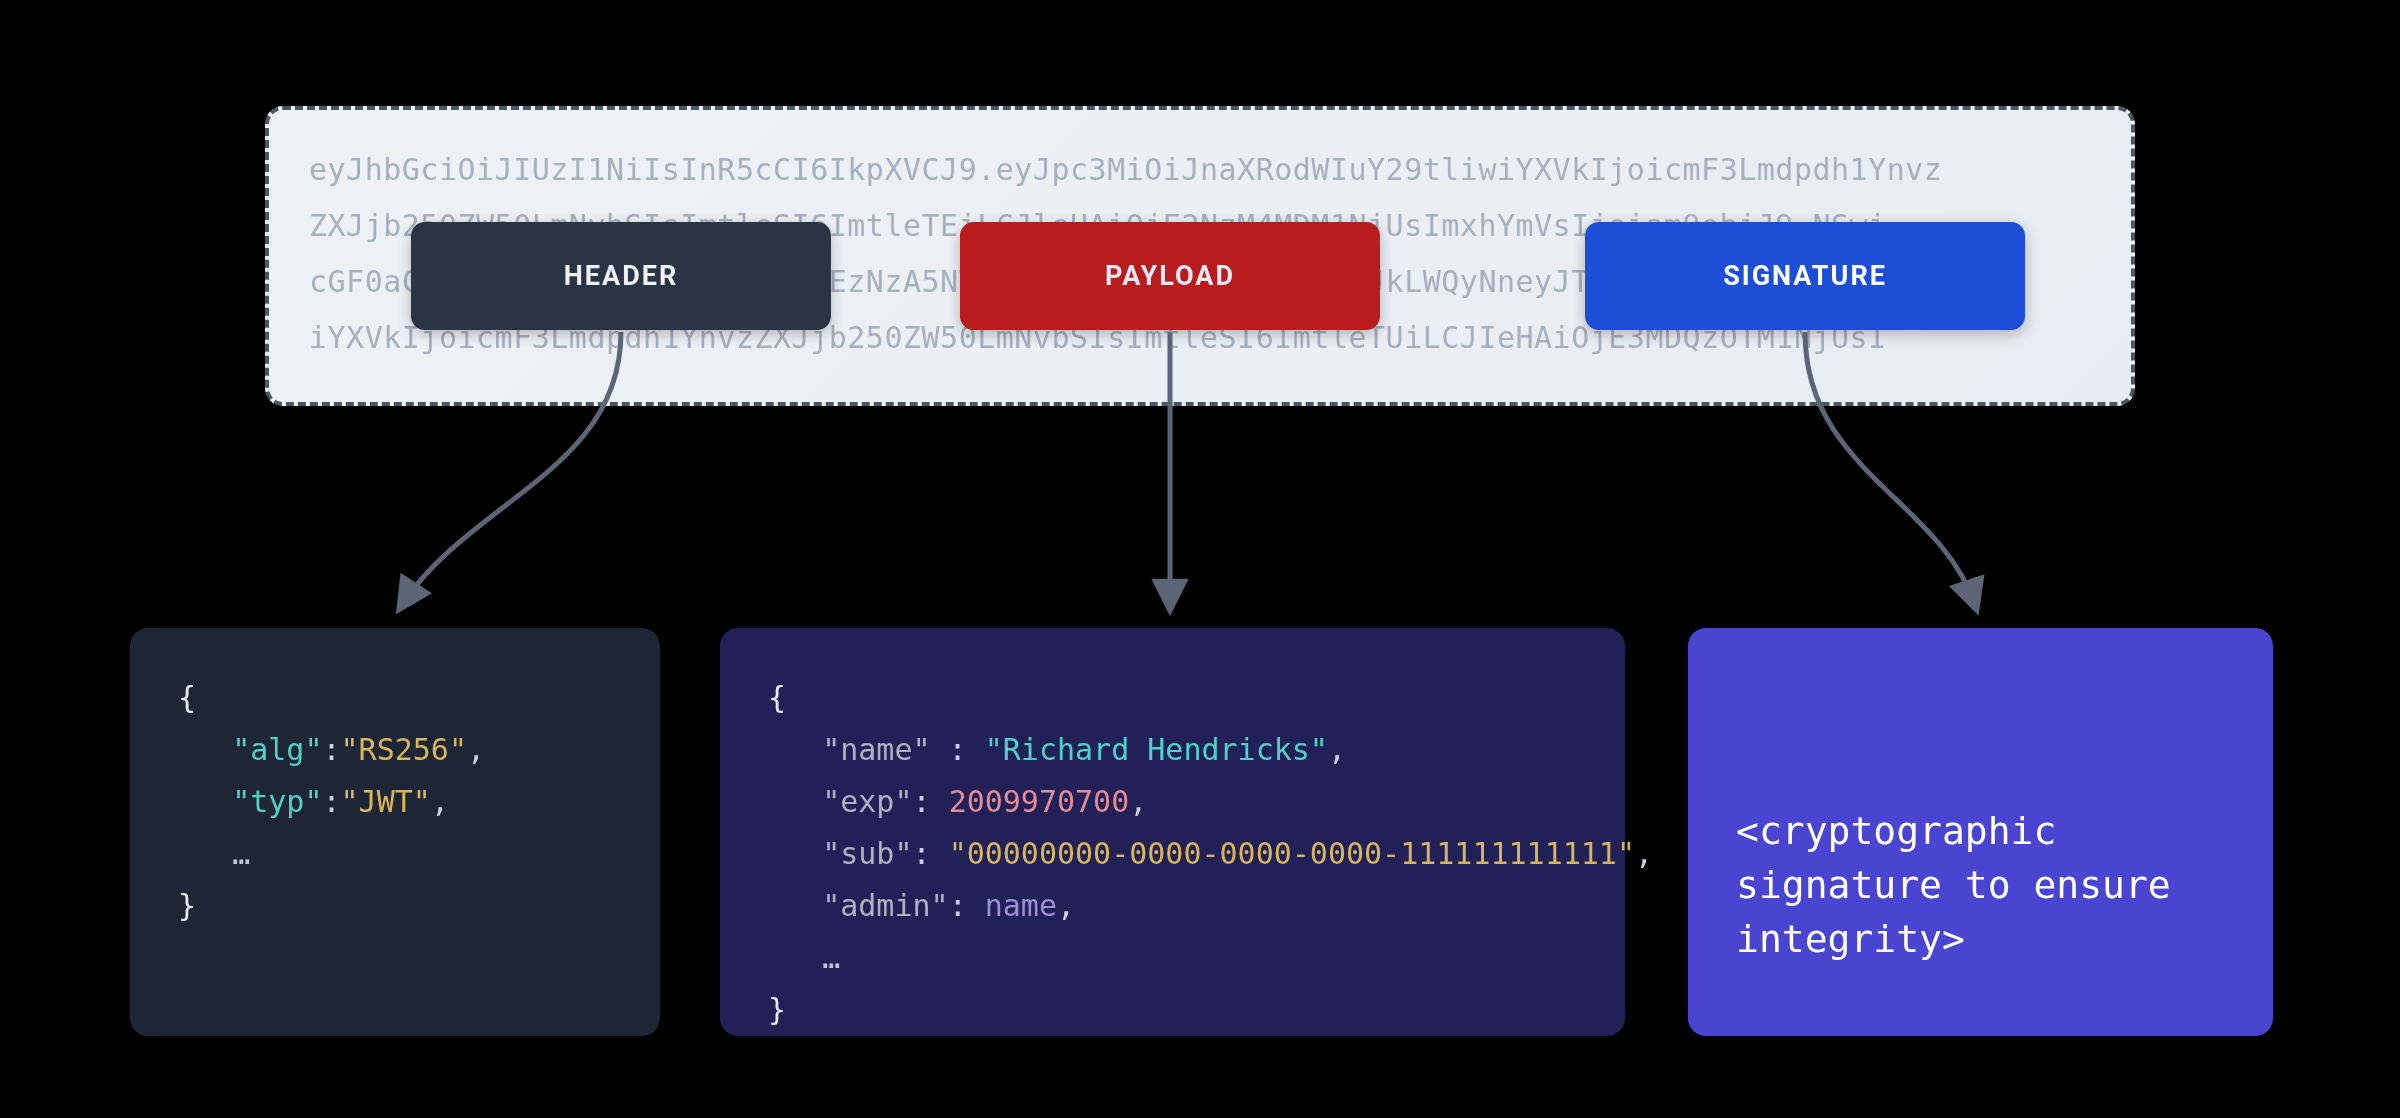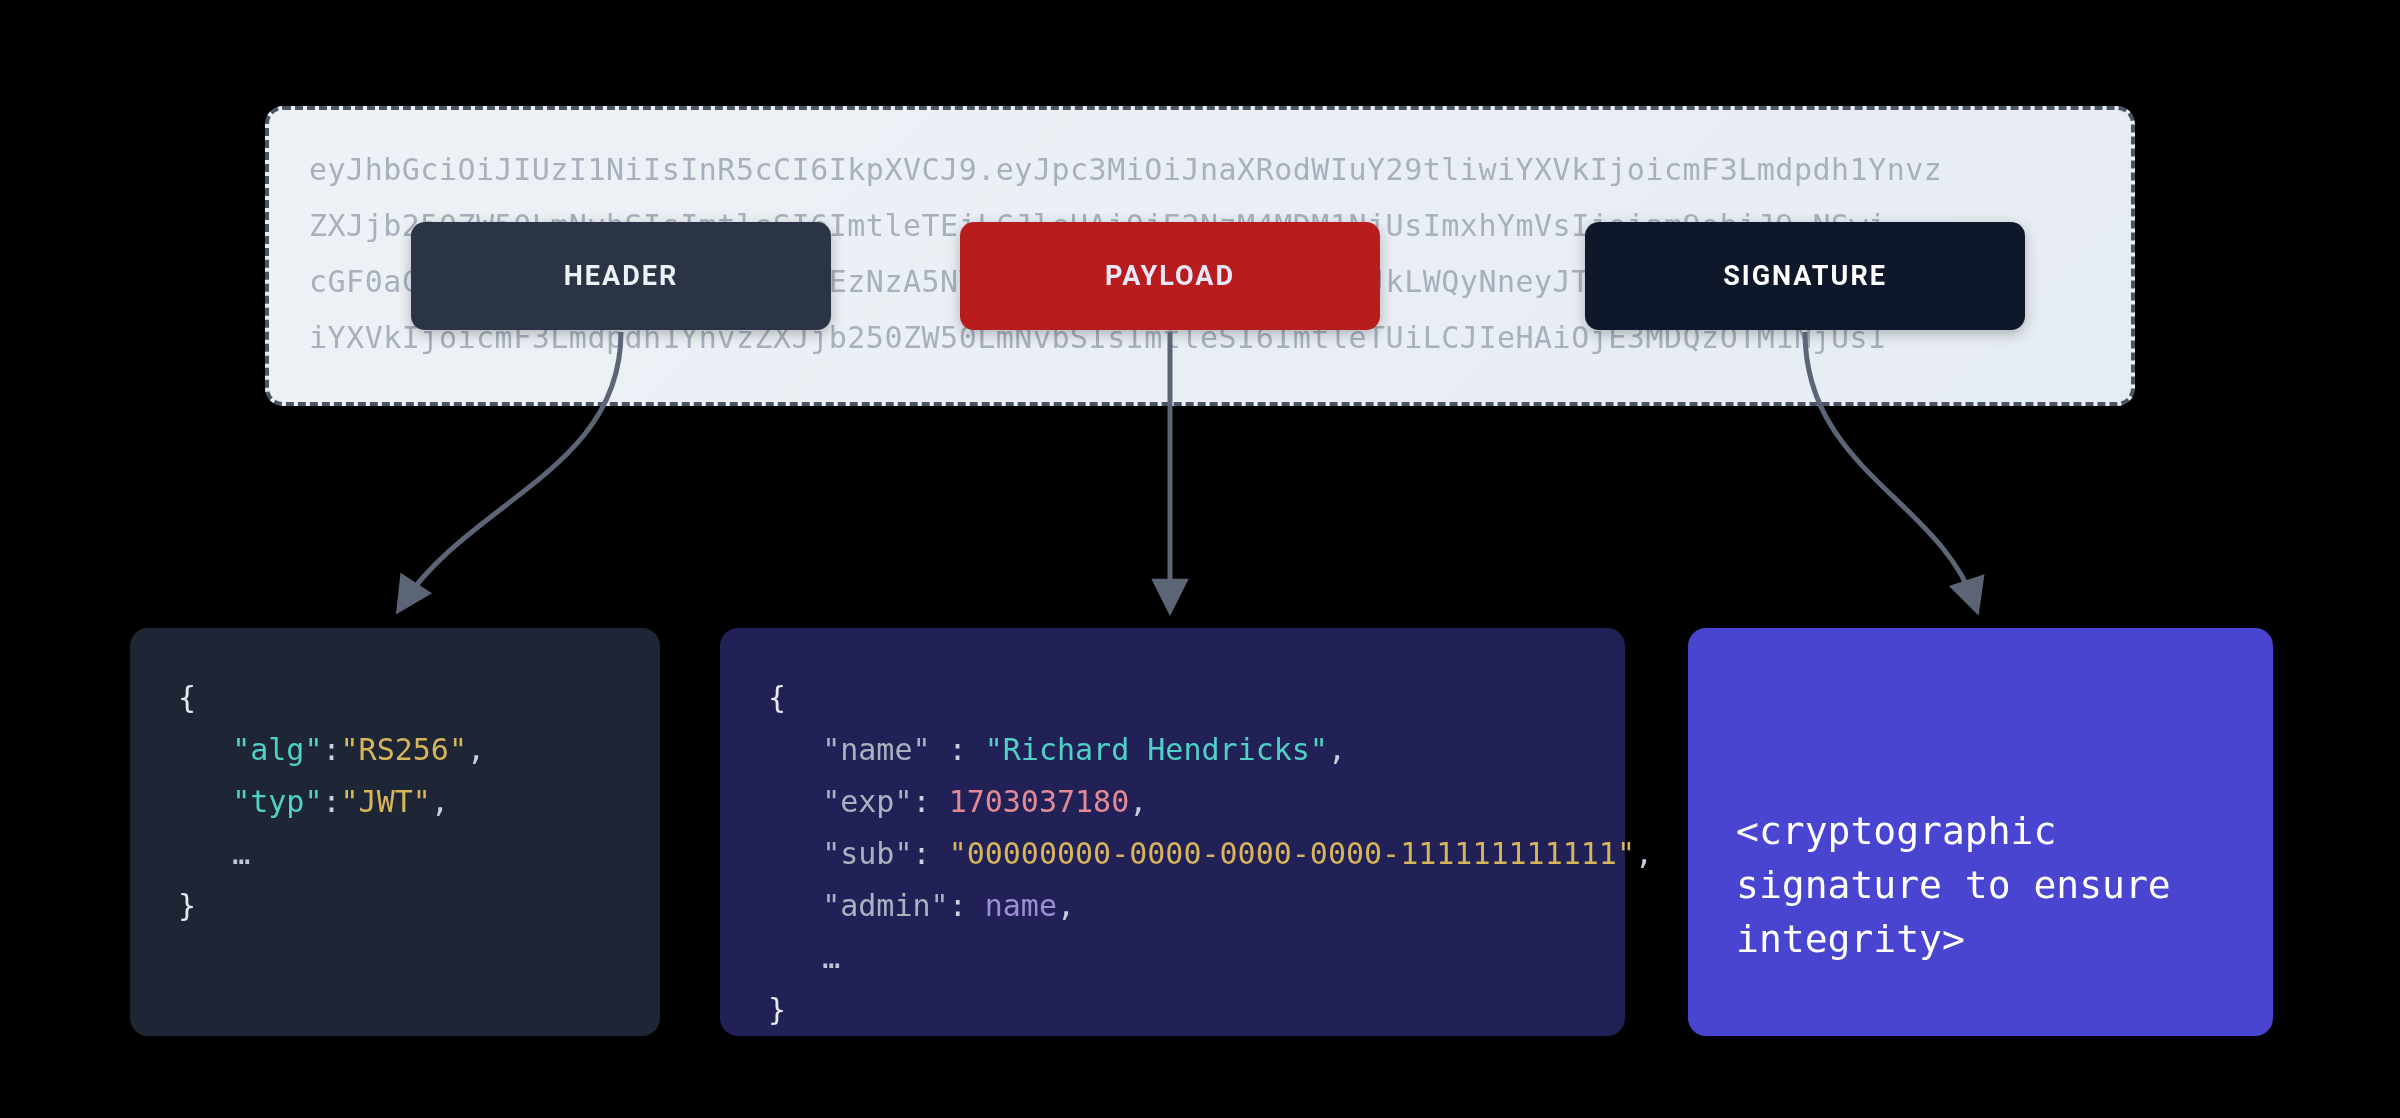--- a/index.html
+++ b/index.html
@@ -46,21 +46,21 @@
     justify-content: center;
     font-family: -apple-system, BlinkMacSystemFont, "Segoe UI", Roboto, sans-serif;
     font-weight: 700;
     font-size: 27px;
     letter-spacing: 2px;
     color: #fff;
     box-shadow: 0 4px 14px rgba(0,0,0,.25);
   }
   .pill.header   { left: 411px;  top: 222px; width: 420px; background: #2a3445; color:#eef1f6; }
   .pill.payload  { left: 960px;  top: 222px; width: 420px; background: #b91c1c; color:#e8e8f8; }
-  .pill.signature{ left: 1585px; top: 222px; width: 440px; background: #0f172a; color:#ffffff; }
+  .pill.signature{ left: 1585px; top: 222px; width: 440px; background: #1d4ed8; color:#ffffff; }
 
   
   svg.connectors {
     position: absolute;
     left: 0; top: 0;
     width: 2400px; height: 1118px;
     pointer-events: none;
   }
 
   
@@ -132,21 +132,21 @@
   <div class="boxrow">
 
     <div class="dbox header"><span class="brace">{</span>
    <span class="k-teal">"alg"</span><span class="punct">:</span><span class="v-yel">"RS256"</span><span class="punct">,</span>
    <span class="k-teal">"typ"</span><span class="punct">:</span><span class="v-yel">"JWT"</span><span class="punct">,</span>
    <span class="ellip">…</span>
 <span class="brace">}</span></div>
 
     <div class="dbox payload"><span class="brace">{</span>
    <span class="k-gray">"name"</span><span class="punct"> : </span><span class="k-teal">"Richard Hendricks"</span><span class="punct">,</span>
-   <span class="k-gray">"exp"</span><span class="punct">: </span><span class="v-pink">1703037180</span><span class="punct">,</span>
+   <span class="k-gray">"exp"</span><span class="punct">: </span><span class="v-pink">2009970700</span><span class="punct">,</span>
    <span class="k-gray">"sub"</span><span class="punct">: </span><span class="v-yel">"00000000-0000-0000-0000-111111111111"</span><span class="punct">,</span>
    <span class="k-gray">"admin"</span><span class="punct">: </span><span class="v-pur">name</span><span class="punct">,</span>
    <span class="ellip">…</span>
 <span class="brace">}</span></div>
 
     <div class="dbox signature">
       <div class="sigtext white">&lt;cryptographic signature to ensure integrity&gt;</div>
     </div>
 
   </div>

